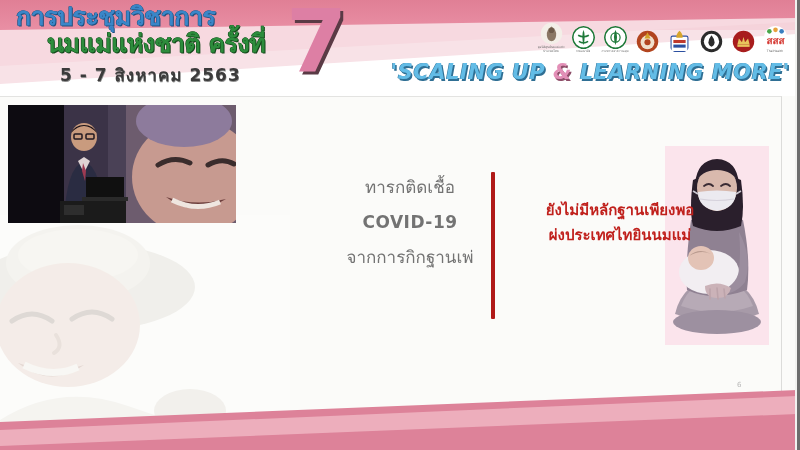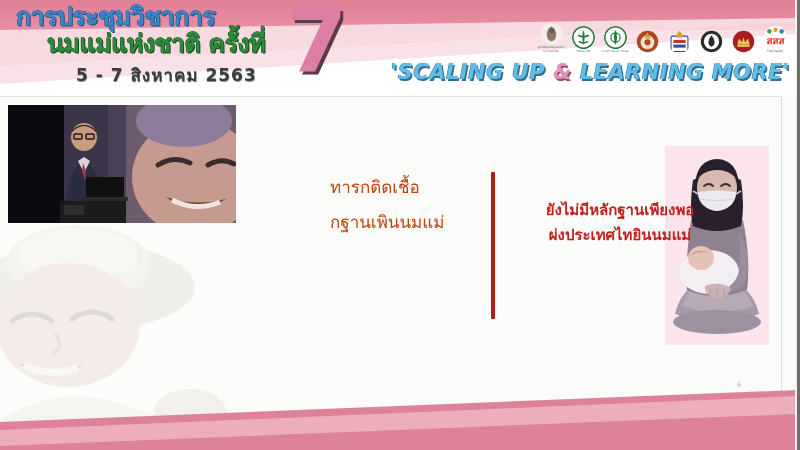--- a/index.html
+++ b/index.html
@@ -35,21 +35,21 @@
     clip-path:polygon(0 96px,797px 96px,797px 34px,0 84px);}
 
   .conf-title{position:absolute;left:16px;top:2px;width:280px;}
   .conf-l1{font-family:"DejaVu Sans","Liberation Sans",sans-serif;font-weight:bold;font-size:25px;
     color:#3a86c8;letter-spacing:-0.5px;line-height:30px;
     text-shadow:1px 1px 0 #1d4f7d,-0.5px 0 0 #1d4f7d,0 -0.5px 0 #1d4f7d;white-space:nowrap;}
   .conf-l2{font-family:"DejaVu Sans","Liberation Sans",sans-serif;font-weight:bold;font-size:25px;
     color:#2d8c3c;letter-spacing:-0.5px;line-height:30px;margin-top:-3px;
     text-shadow:1px 1px 0 #14471b,-0.5px 0 0 #14471b,0 -0.5px 0 #14471b;white-space:nowrap;margin-left:31px;}
   .conf-date{font-family:"DejaVu Sans","Liberation Sans",sans-serif;font-weight:bold;font-size:17px;
-    color:#3b3b3b;letter-spacing:1px;margin-top:2px;margin-left:60px;white-space:nowrap;
+    color:#3b3b3b;letter-spacing:1px;margin-top:2px;margin-left:44px;white-space:nowrap;
     text-shadow:0.5px 0.5px 0 #8e8e8e;}
   .numeral7{position:absolute;left:286px;top:-2px;font-size:88px;font-weight:bold;
     color:#dd7fa4;line-height:88px;
     font-family:"DejaVu Sans","Liberation Sans",sans-serif;
     text-shadow:3px 3px 0 #5a3a45;}
 
   .tagline{position:absolute;left:360px;top:60px;width:430px;text-align:right;
     font-family:"DejaVu Sans","Liberation Sans",sans-serif;
     font-size:21px;font-weight:bold;font-style:italic;color:#63bce6;
     letter-spacing:0.5px;white-space:nowrap;
@@ -61,23 +61,23 @@
   .logo-cap{font-size:3px;color:#6a6a6a;text-align:center;line-height:4px;}
   .logo-wrap{display:flex;flex-direction:column;align-items:center;width:28px;}
 
   
   .child-watermark{position:absolute;left:-10px;top:215px;width:300px;height:215px;opacity:.30;}
 
   
   .video-feed{position:absolute;left:8px;top:105px;width:228px;height:118px;overflow:hidden;background:#120f16;}
 
   
-  .q-text{position:absolute;left:330px;top:170px;width:160px;text-align:left;
-    font-family:"DejaVu Sans","Liberation Sans",sans-serif;
-    font-size:17px;color:#c2410c;line-height:35px;}
+  .q-text{position:absolute;left:330px;top:170px;width:160px;text-align:center;
+    font-family:"DejaVu Sans","Liberation Sans",sans-serif;
+    font-size:17px;color:#737373;line-height:35px;}
   .q-text .covid{font-weight:bold;letter-spacing:0.5px;}
 
   .divider-bar{position:absolute;left:491px;top:172px;width:4px;height:147px;
     background:#b01a18;border-radius:1px;}
 
   .a-text{position:absolute;left:500px;top:198px;width:240px;text-align:center;
     font-family:"DejaVu Sans","Liberation Sans",sans-serif;
     font-size:15px;color:#c0201c;line-height:25px;font-weight:600;z-index:6;}
 
   .illus-box{position:absolute;left:665px;top:146px;width:104px;height:199px;
@@ -237,21 +237,22 @@
 
       <rect x="78" y="72" width="38" height="22" fill="#101010"></rect>
       <rect x="74" y="92" width="46" height="4" fill="#2a2a2a"></rect>
       <rect x="52" y="96" width="66" height="22" fill="#1b1b1b"></rect>
       <rect x="56" y="100" width="20" height="10" fill="#2e2e2e"></rect>
     </svg>
   </div>
 
   <div class="q-text">
     <div>ทารกติดเชื้อ</div>
-    <div>กฐานเพินนมแม่</div>
+    <div class="covid">COVID-19</div>
+    <div>จากการกิกฐานเพ่</div>
   </div>
 
   <div class="divider-bar"></div>
 
   <div class="illus-box">
     <svg viewBox="0 0 104 199" width="104" height="199">
       <rect x="0" y="0" width="104" height="199" fill="#fbe4ec"></rect>
 
       <path d="M10 168 q8 -34 42 -34 q34 0 42 34 q-42 14 -84 0z" fill="#a79aa8"></path>
       <path d="M16 160 q10 -26 36 -26 q26 0 36 26 q-36 12 -72 0z" fill="#b7aab6"></path>

